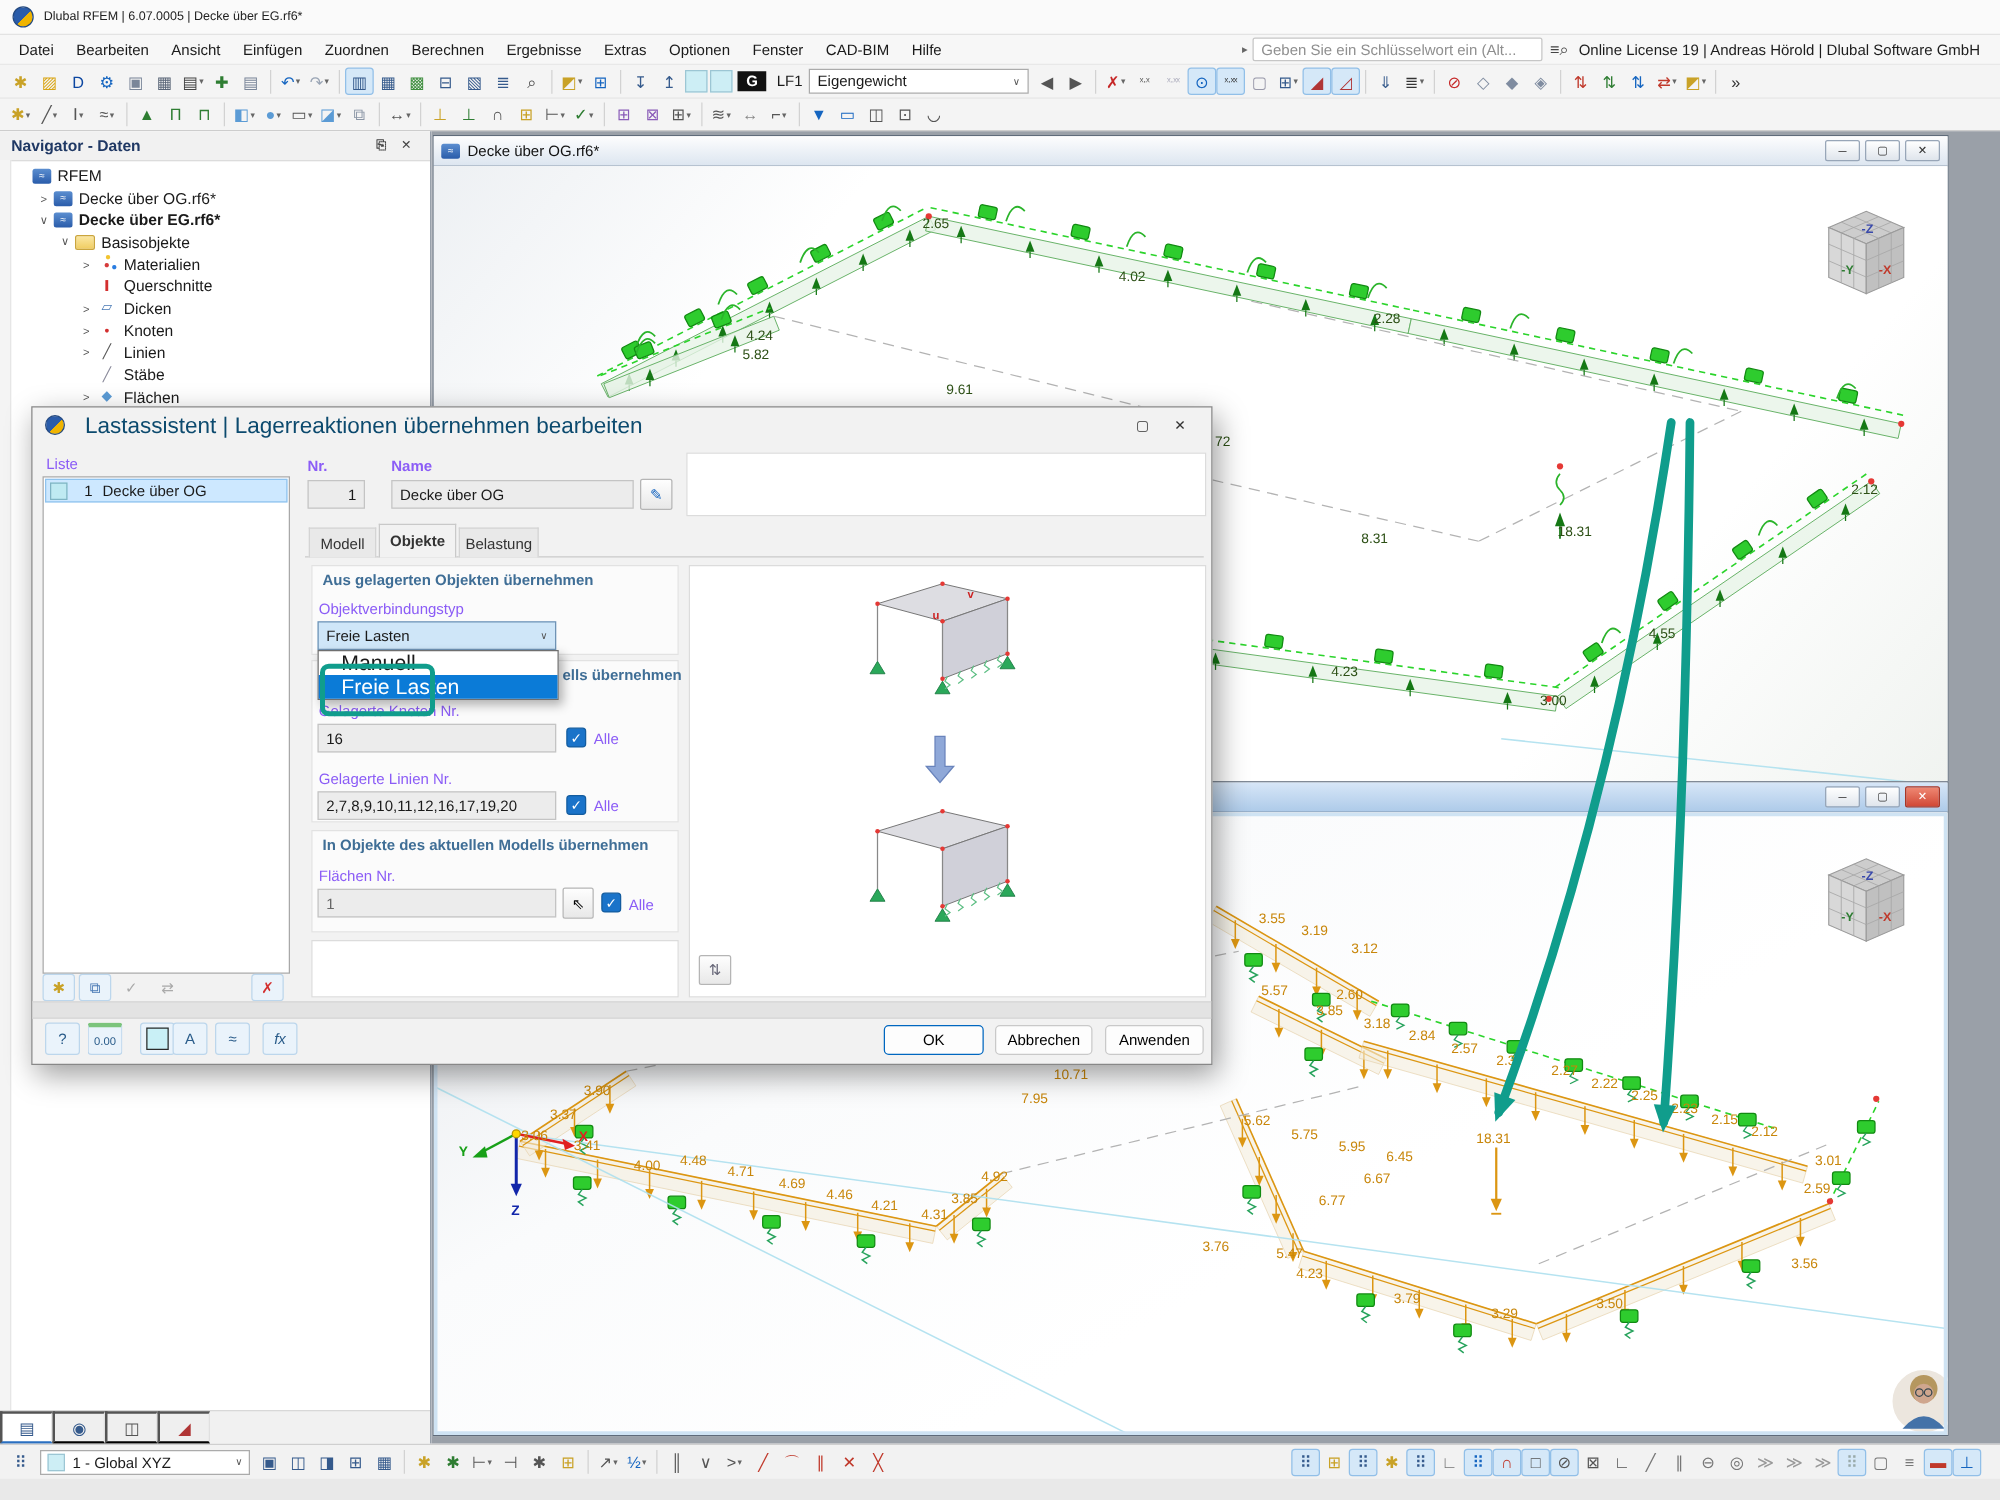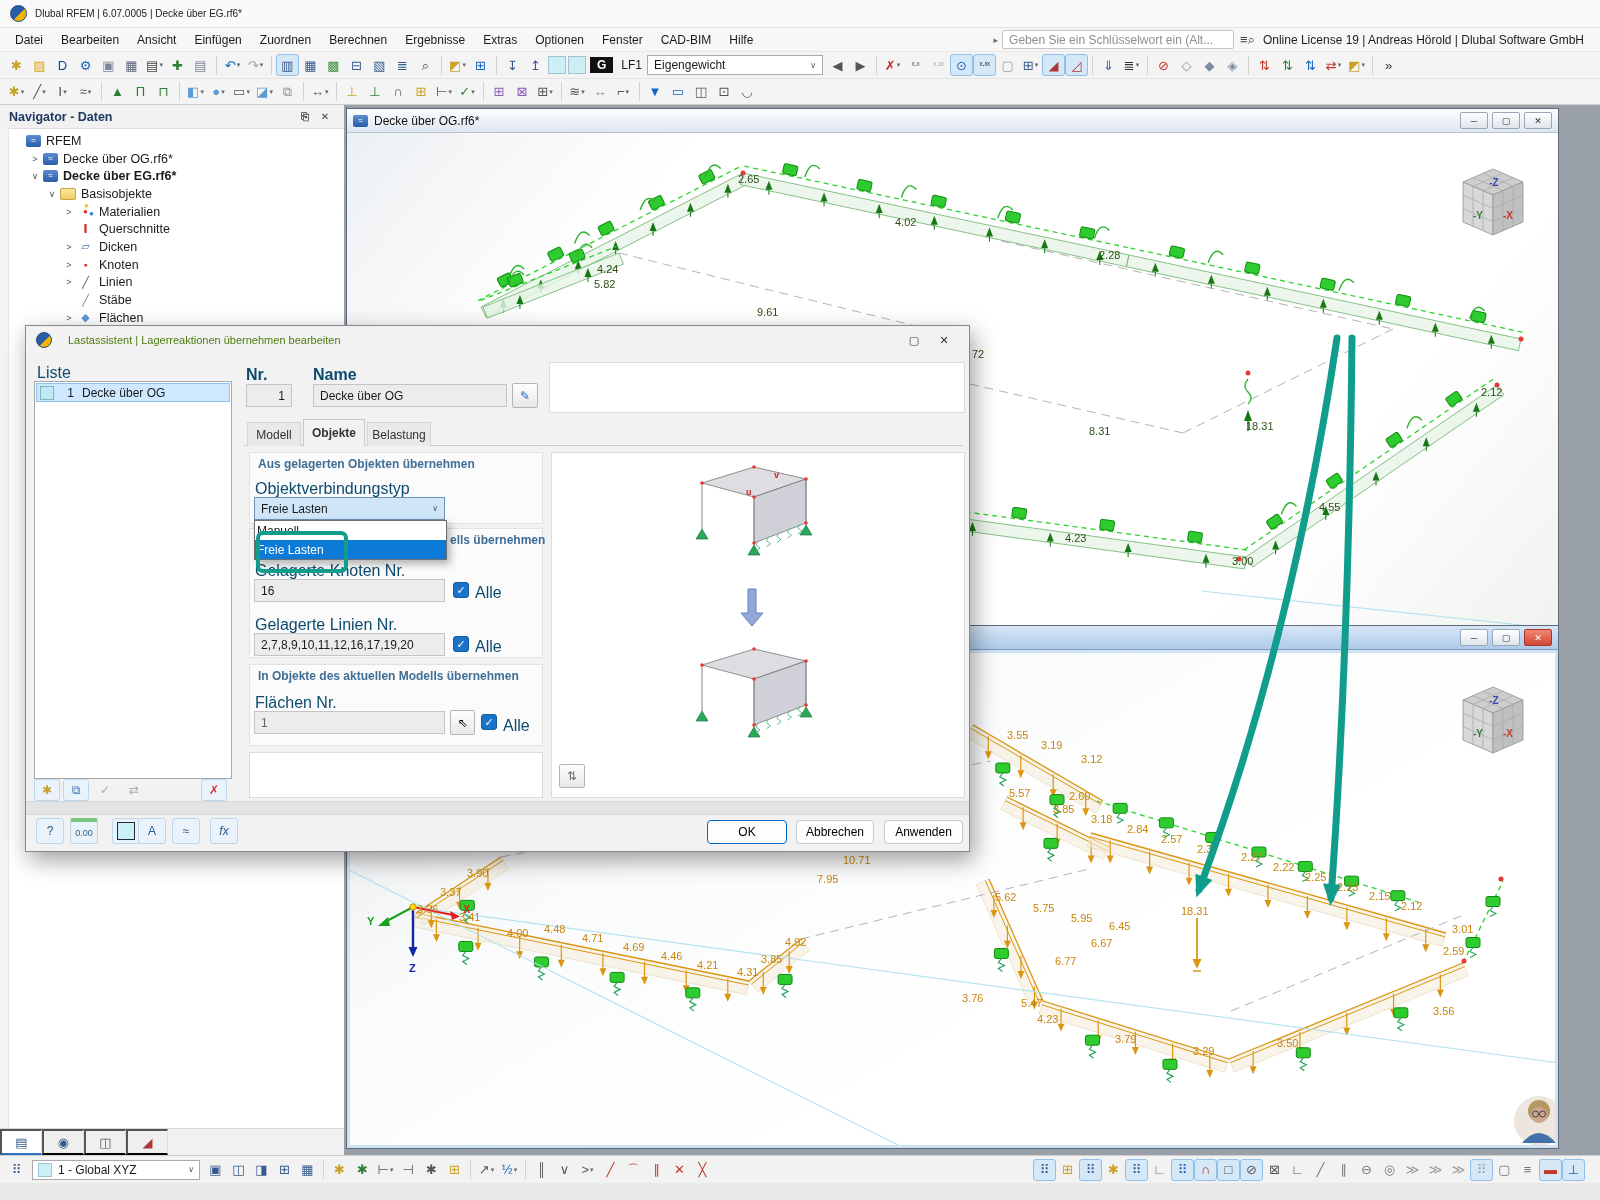--- a/index.html
+++ b/index.html
@@ -88,42 +88,42 @@
   svg.view{position:absolute;left:0;top:0;z-index:1}
   .labels{position:absolute;inset:0;z-index:2;pointer-events:none}
   .vlabel{position:absolute;font-size:11px;white-space:nowrap}
   .vl-green{color:#2d5016}
   .vl-orange{color:#c8860a}
   #ann{position:absolute;left:0;top:0;z-index:60;pointer-events:none}
   
   .dialog{position:absolute;left:25px;top:325px;width:945px;height:527px;background:#f2f2f2;
           border:1px solid #888;box-shadow:4px 8px 22px rgba(0,0,0,.38);z-index:100;box-sizing:border-box}
   .dtitle{position:absolute;left:0;top:0;width:100%;height:28px;display:flex;align-items:center;padding:0 10px;box-sizing:border-box}
-  .dtitletext{margin-left:8px;font-size:11px;color:#4d7c0f}
+  .dtitletext{margin-left:8px;font-size:18px;color:#0c4a6e}
   .dwbtn{width:30px;height:20px;display:flex;align-items:center;justify-content:center;font-size:11px;color:#333;
          background:none;border:none;font-family:inherit}
-  .dlabel{position:absolute;font-size:16px;color:#0c4a6e;white-space:nowrap}
+  .dlabel{position:absolute;font-size:12px;color:#8b5cf6;white-space:nowrap}
   .ghead{position:absolute;font-size:12px;font-weight:700;color:#3f6e96;white-space:nowrap}
   .gbox{position:absolute;background:#fbfbfb;border:1px solid #e2e2e2}
   .whitebox{position:absolute;background:#fff;border:1px solid #dcdcdc}
   .dinput{position:absolute;height:23px;background:#ececec;border:1px solid #c4c4c4;font-size:12px;
           padding:0 6px;display:flex;align-items:center;box-sizing:border-box;white-space:nowrap;overflow:hidden}
   .listbox{position:absolute;background:#fff;border:1px solid #a8a8a8}
   .lrow{position:absolute;left:1px;right:1px;top:1px;height:19px;background:#cde8ff;border:1px solid #8fc3ee;
         display:flex;align-items:center;box-sizing:border-box}
   .lchip{width:12px;height:12px;background:#bfeaf2;border:1px solid #7fb4c4;margin:0 6px 0 3px;flex:none}
   .lnr{width:14px;text-align:right;margin-right:8px}
   .dtab{position:absolute;height:24px;display:flex;align-items:center;justify-content:center;font-size:12px;
         background:#e9e9e9;border:1px solid #d4d4d4;border-bottom:none;box-sizing:border-box;color:#333}
   .dtab.act{background:#f2f2f2;height:27px;font-weight:700;border-color:#c9c9c9;z-index:3}
   .tabline{position:absolute;left:218px;top:119px;width:719px;height:1px;background:#cacaca}
   .combo{position:absolute;height:23px;background:#cfe6f8;border:1px solid #6f93b5;display:flex;align-items:center;
          justify-content:space-between;padding:0 6px;font-size:12px;box-sizing:border-box}
   .ddlist{position:absolute;background:#fff;border:1px solid #6f6f6f;box-shadow:3px 4px 8px rgba(0,0,0,.3);z-index:20}
-  .dditem{height:19px;display:flex;align-items:center;padding:0 2px;font-size:12px}
+  .dditem{height:19px;display:flex;align-items:center;padding:0 18px;font-size:17px}
   .dditem.sel{background:#0b7bd7;color:#fff}
   .annrect{position:absolute;border:4px solid #109d8c;border-radius:7px;z-index:30;pointer-events:none}
   .chk{position:absolute;width:16px;height:16px;background:#1a73c9;border:1px solid #135c9f;border-radius:3px;
        color:#fff;font-size:11px;display:flex;align-items:center;justify-content:center;box-sizing:border-box}
   .dsmallbtn{position:absolute;background:linear-gradient(#fefefe,#e8e8e8);border:1px solid #b5b5b5;border-radius:2px;
              display:flex;align-items:center;justify-content:center;font-size:12px;font-family:inherit;padding:0}
   .dsepband{position:absolute;left:0;top:475px;width:100%;height:12px;background:#e3e3e3;
             border-top:1px solid #d6d6d6;border-bottom:1px solid #d6d6d6}
   .dbtn{position:absolute;height:24px;background:#fdfdfd;border:1px solid #c9c9c9;border-radius:4px;font-size:12px;
         font-family:inherit;display:flex;align-items:center;justify-content:center;box-sizing:border-box}

